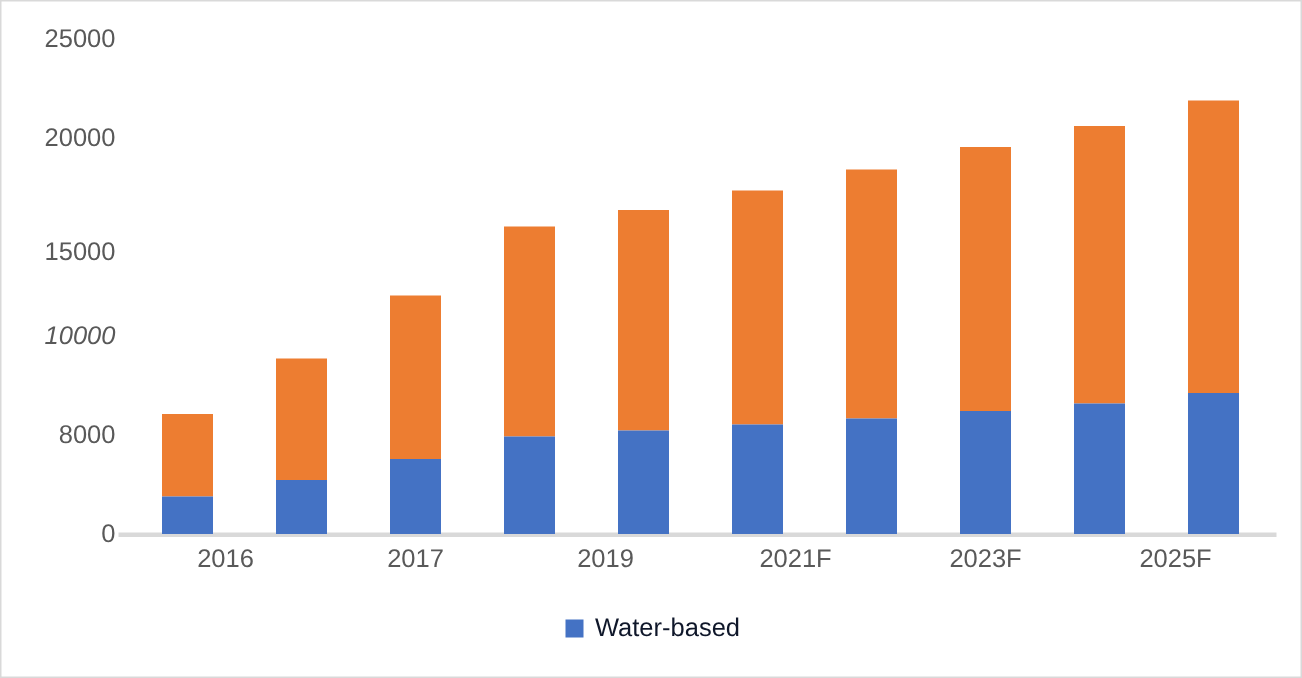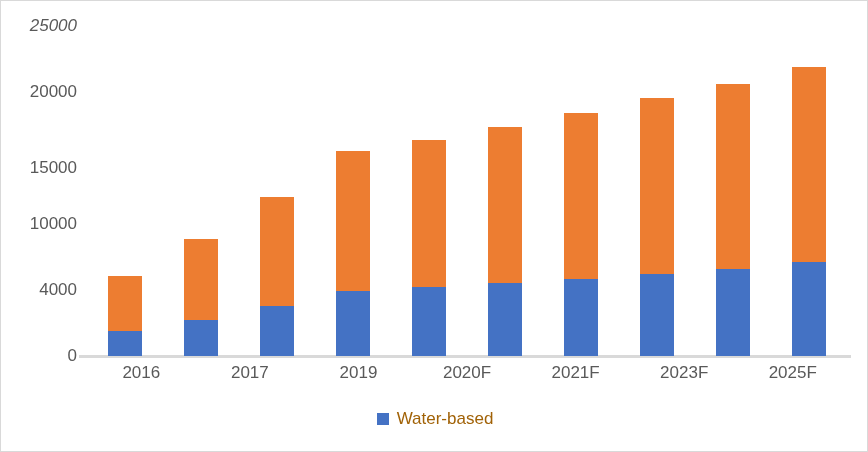--- a/index.html
+++ b/index.html
@@ -118,36 +118,36 @@
     align-items: center;
     gap: 8px;
   }
   .legend-swatch {
     width: 12px;
     height: 12px;
     display: inline-block;
   }
   .legend-label {
     font-size: 17px;
-    color: #a16207;
+    color: #0f172a;
     white-space: nowrap;
   }
 </style>
 </head>
 <body>
 
 <div id="chart-frame">
 
   <div id="y-axis">
       <div class="y-tick" style="top: 330px;">0</div>
-      <div class="y-tick" style="top: 264px;">4000</div>
-      <div class="y-tick" style="top: 198px;">10000</div>
+      <div class="y-tick" style="top: 264px;">8000</div>
+      <div class="y-tick" style="top: 198px; font-style: italic;">10000</div>
       <div class="y-tick" style="top: 142px;">15000</div>
       <div class="y-tick" style="top: 66px;">20000</div>
-      <div class="y-tick" style="top: 0px; font-style: italic;">25000</div>
+      <div class="y-tick" style="top: 0px;">25000</div>
     </div>
 
   <div id="baseline"></div>
 
   <div id="bars">
       <div class="bar-slot">
         <div class="bar-stack">
           <div class="seg-foam" style="height: 54.78px; background: rgb(237, 125, 49);"></div>
           <div class="seg-water" style="height: 25.08px; background: rgb(68, 114, 196);"></div>
         </div>
@@ -205,21 +205,20 @@
           <div class="seg-foam" style="height: 195.36px; background: rgb(237, 125, 49);"></div>
           <div class="seg-water" style="height: 93.72px; background: rgb(68, 114, 196);"></div>
         </div>
       </div>
     </div>
 
   <div id="x-axis">
       <div class="x-tick">2016</div>
       <div class="x-tick">2017</div>
       <div class="x-tick">2019</div>
-      <div class="x-tick">2020F</div>
       <div class="x-tick">2021F</div>
       <div class="x-tick">2023F</div>
       <div class="x-tick">2025F</div>
     </div>
 
   <div id="legend">
       <div class="legend-item">
         <span class="legend-swatch" style="background: rgb(68, 114, 196);"></span>
         <span class="legend-label">Water-based</span>
       </div>

